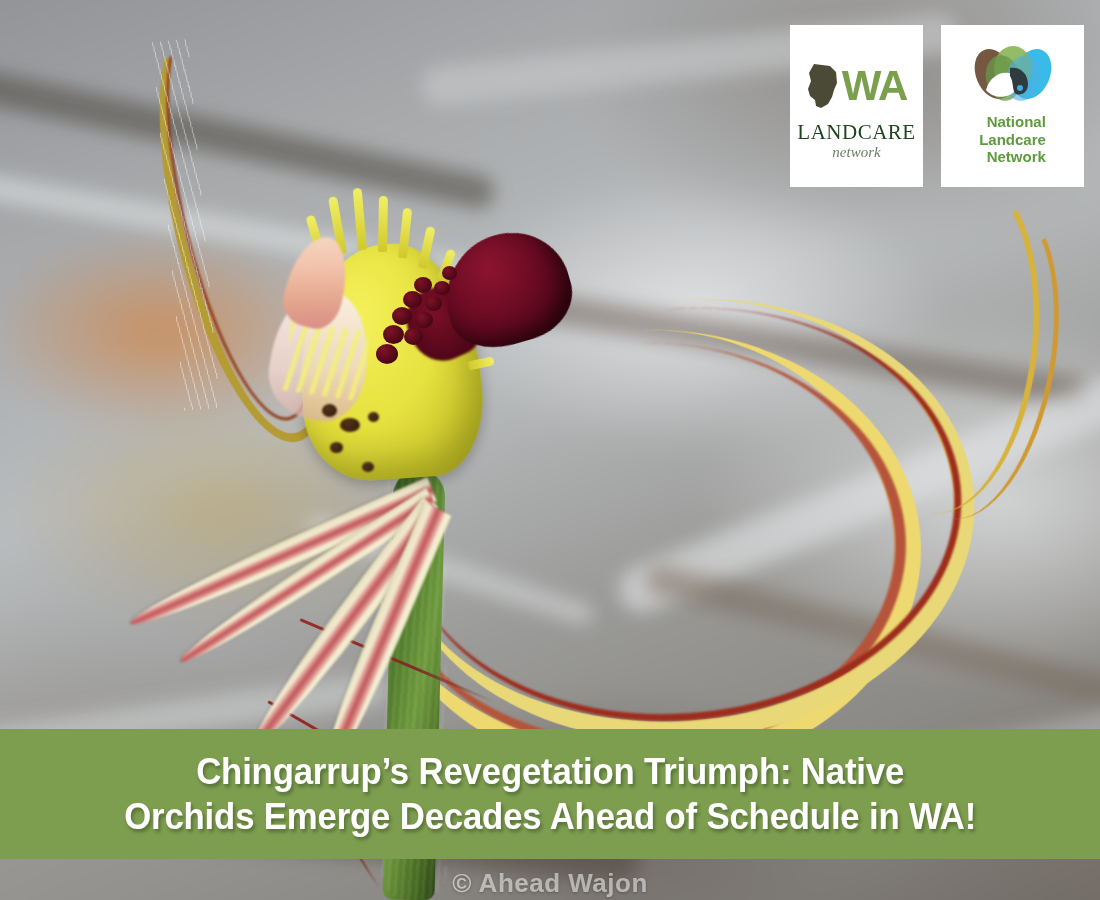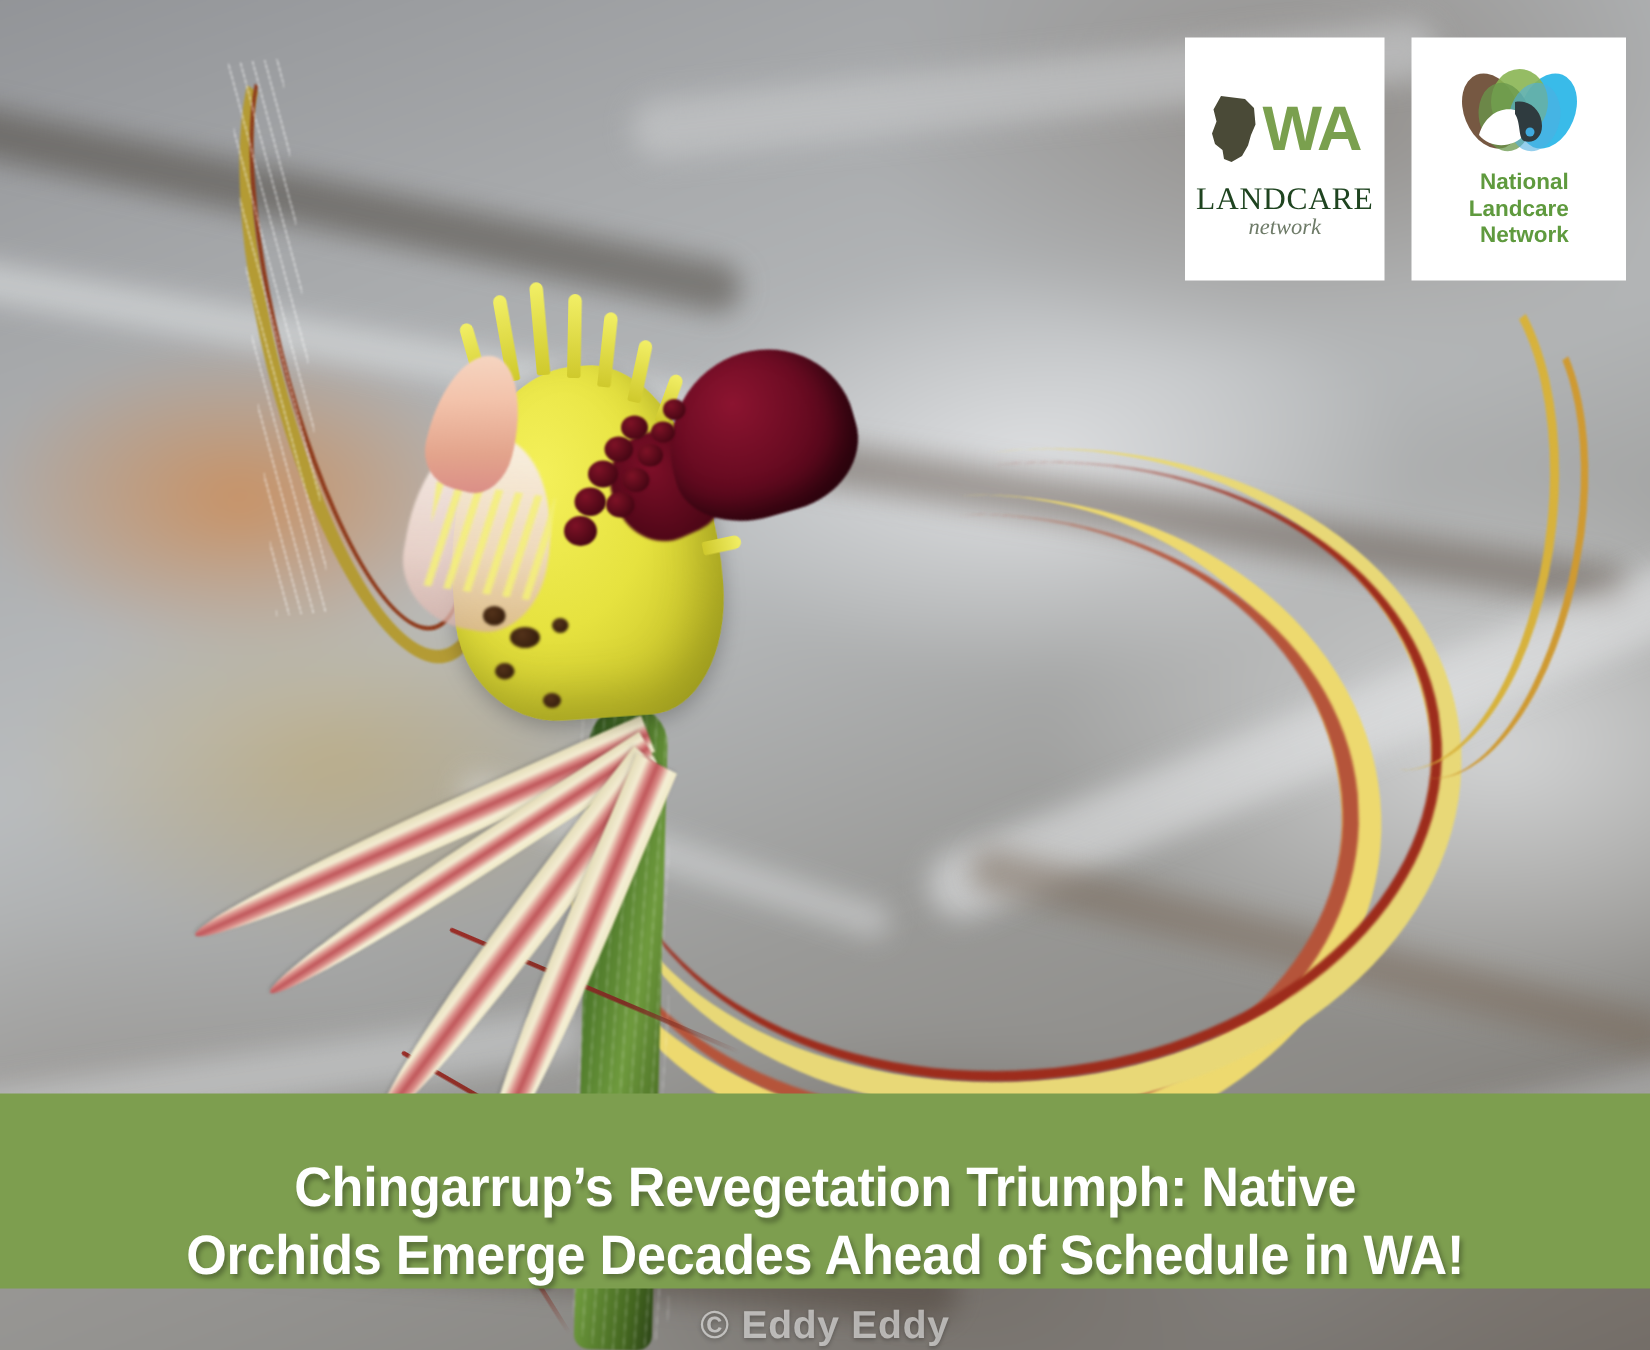--- a/index.html
+++ b/index.html
@@ -358,21 +358,21 @@
     margin-top: 5px;
   }
 
   
   .banner {
     position: absolute;
     left: 0; top: 729px;
     width: 1100px; height: 130px;
     background: #7d9e4f;
     display: flex;
-    align-items: flex-end;
+    align-items: center;
     justify-content: center;
   }
   .banner-title {
     font-family: "Liberation Sans", sans-serif;
     font-weight: 700;
     font-size: 37px;
     line-height: 1.22;
     color: #ffffff;
     text-align: center;
     letter-spacing: -0.2px;
@@ -512,15 +512,15 @@
     </div>
   </div>
 
   <div class="banner">
     <div class="banner-title">
       <span class="ln">Chingarrup’s Revegetation Triumph: Native</span>
       <span class="ln">Orchids Emerge Decades Ahead of Schedule in WA!</span>
     </div>
   </div>
 
-  <div class="watermark">© Eddy Eddy</div>
+  <div class="watermark">© Ahead Wajon</div>
 
 </div>
 
 </body></html>

